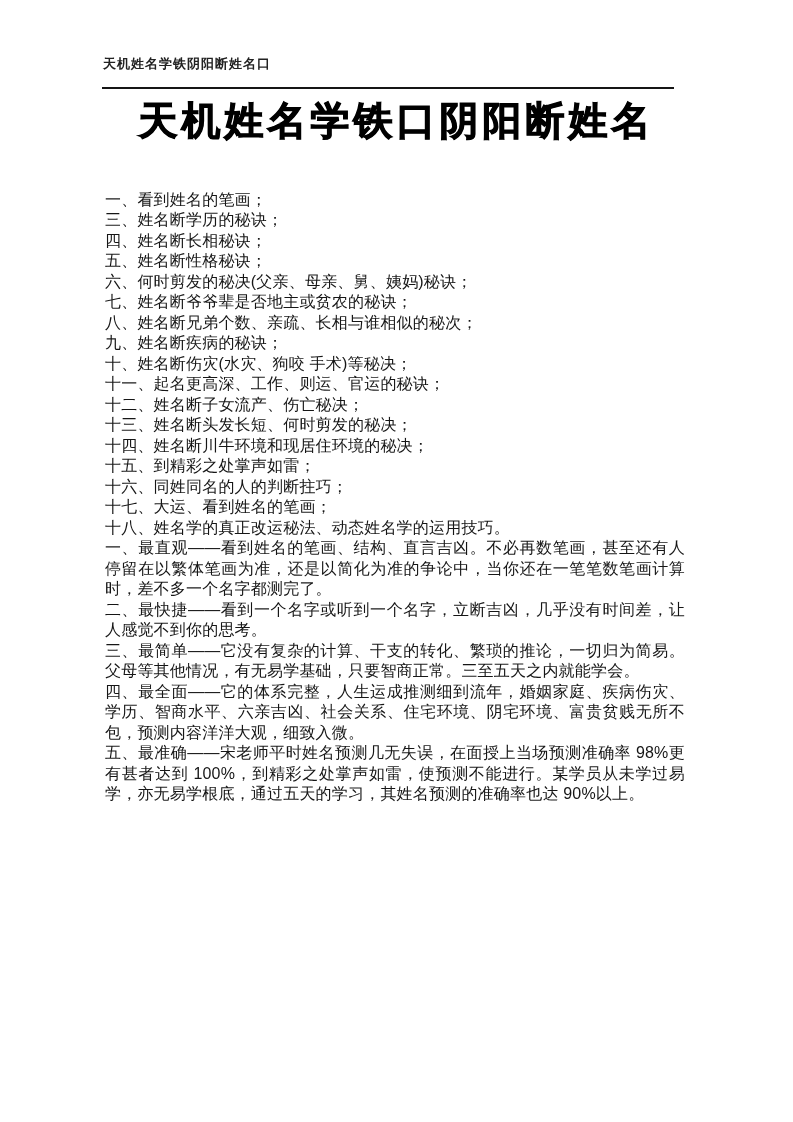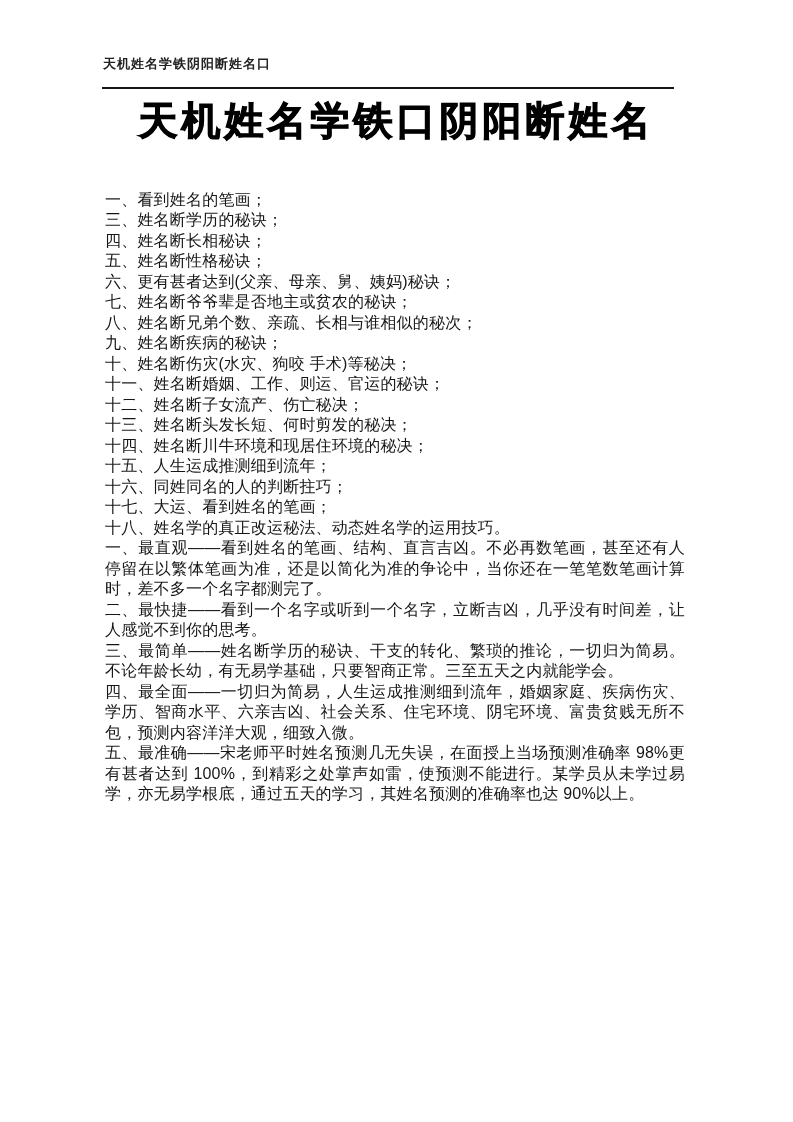--- a/index.html
+++ b/index.html
@@ -99,40 +99,40 @@
 
   <h1 class="doc-title">天机姓名学铁口阴阳断姓名</h1>
 
   <div class="content">
 
     <div class="topic-list">
       <p>一、看到姓名的笔画；</p>
       <p>三、姓名断学历的秘诀；</p>
       <p>四、姓名断长相秘诀；</p>
       <p>五、姓名断性格秘诀；</p>
-      <p>六、更有甚者达到(父亲、母亲、舅、姨妈)秘诀；</p>
+      <p>六、何时剪发的秘决(父亲、母亲、舅、姨妈)秘诀；</p>
       <p>七、姓名断爷爷辈是否地主或贫农的秘诀；</p>
       <p>八、姓名断兄弟个数、亲疏、长相与谁相似的秘次；</p>
       <p>九、姓名断疾病的秘诀；</p>
       <p>十、姓名断伤灾(水灾、狗咬 手术)等秘决；</p>
-      <p>十一、姓名断婚姻、工作、则运、官运的秘诀；</p>
+      <p>十一、起名更高深、工作、则运、官运的秘诀；</p>
       <p>十二、姓名断子女流产、伤亡秘决；</p>
       <p>十三、姓名断头发长短、何时剪发的秘决；</p>
       <p>十四、姓名断川牛环境和现居住环境的秘决；</p>
-      <p>十五、人生运成推测细到流年；</p>
+      <p>十五、到精彩之处掌声如雷；</p>
       <p>十六、同姓同名的人的判断拄巧；</p>
       <p>十七、大运、看到姓名的笔画；</p>
       <p>十八、姓名学的真正改运秘法、动态姓名学的运用技巧。</p>
     </div>
 
     <div class="feature-list">
       <p>一、最直观——看到姓名的笔画、结构、直言吉凶。不必再数笔画，甚至还有人停留在以繁体笔画为准，还是以简化为准的争论中，当你还在一笔笔数笔画计算时，差不多一个名字都测完了。</p>
       <p>二、最快捷——看到一个名字或听到一个名字，立断吉凶，几乎没有时间差，让人感觉不到你的思考。</p>
-      <p>三、最简单——姓名断学历的秘诀、干支的转化、繁琐的推论，一切归为简易。不论年龄长幼，有无易学基础，只要智商正常。三至五天之内就能学会。</p>
-      <p>四、最全面——一切归为简易，人生运成推测细到流年，婚姻家庭、疾病伤灾、学历、智商水平、六亲吉凶、社会关系、住宅环境、阴宅环境、富贵贫贱无所不包，预测内容洋洋大观，细致入微。</p>
+      <p>三、最简单——它没有复杂的计算、干支的转化、繁琐的推论，一切归为简易。父母等其他情况，有无易学基础，只要智商正常。三至五天之内就能学会。</p>
+      <p>四、最全面——它的体系完整，人生运成推测细到流年，婚姻家庭、疾病伤灾、学历、智商水平、六亲吉凶、社会关系、住宅环境、阴宅环境、富贵贫贱无所不包，预测内容洋洋大观，细致入微。</p>
       <p>五、最准确——宋老师平时姓名预测几无失误，在面授上当场预测准确率 98%更有甚者达到 100%，到精彩之处掌声如雷，使预测不能进行。某学员从未学过易学，亦无易学根底，通过五天的学习，其姓名预测的准确率也达 90%以上。</p>
     </div>
   </div>
 
   <div class="page-number">1</div>
   <div class="footer-rule"></div>
 
 </div>
 
 </body></html>

